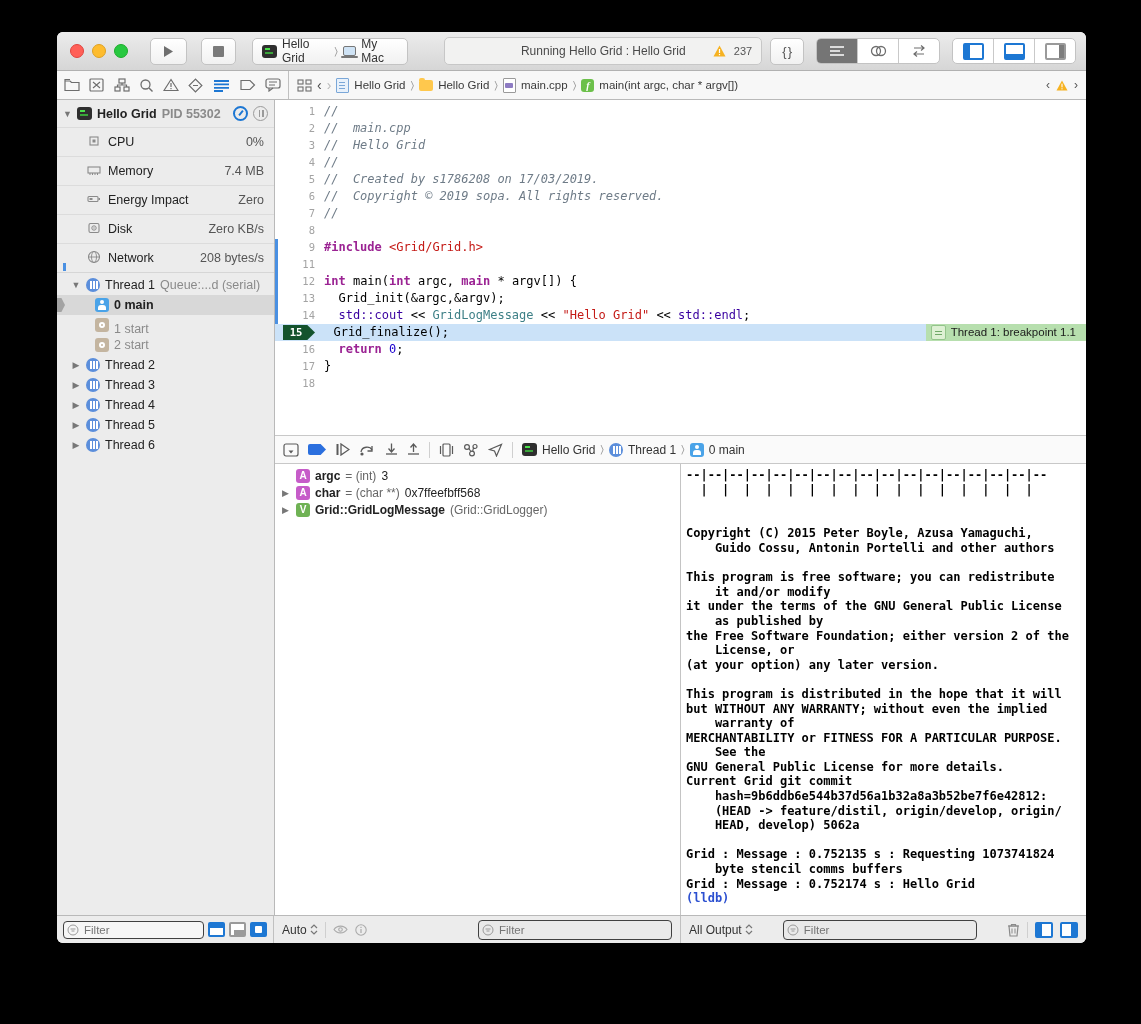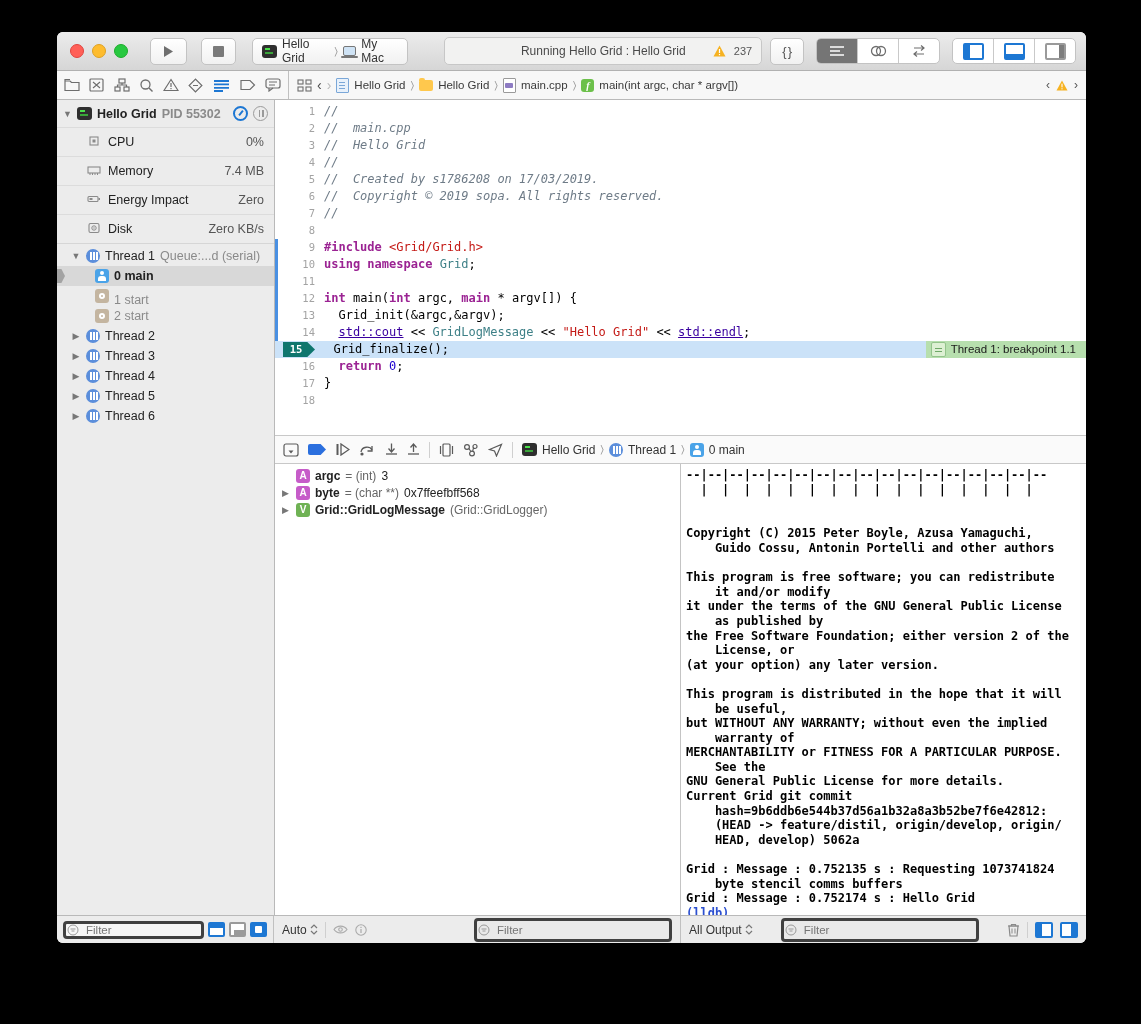--- a/index.html
+++ b/index.html
@@ -51,29 +51,29 @@
   .frame-ind{position:absolute;left:0;top:3px;width:8px;height:14px;background:#a3a3a3;
     clip-path:polygon(0 0,55% 0,100% 50%,55% 100%,0 100%);}
   .editor-col{flex:1;display:flex;flex-direction:column;min-width:0;background:#fff;}
   
   .editor{height:332px;flex:0 0 332px;overflow:hidden;font-family:"DejaVu Sans Mono",monospace;font-size:12px;padding-top:3px;}
   .code-line{height:17px;line-height:17px;display:flex;position:relative;white-space:pre;}
   .code-line .ln{width:40px;flex:0 0 40px;text-align:right;padding-right:9px;color:#a3a3a3;font-size:10.5px;line-height:17px;}
   .code-line .src{flex:1;}
   .code-line.hl{background:#cbe2f8;}
   .chgbar{position:absolute;left:0;top:0;width:3px;height:100%;background:#4a90e2;}
-  .bp-tag{display:inline-block;background:#0f766e;color:#fff;font-size:10.5px;font-weight:bold;width:32px;height:15px;
+  .bp-tag{display:inline-block;background:#14532d;color:#fff;font-size:10.5px;font-weight:bold;width:32px;height:15px;
     line-height:15px;text-align:center;margin-top:1px;clip-path:polygon(0 0,76% 0,100% 50%,76% 100%,0 100%);
     padding-right:6px;box-sizing:border-box;}
   .tok-cm{color:#6e7b87;font-style:italic;}
   .tok-kw{color:#9b2393;font-weight:bold;}
   .tok-str{color:#c41a16;}
   .tok-num{color:#1c00cf;}
   .tok-tp{color:#3e8087;}
-  .tok-std{color:#3900a0;text-decoration:underline;}
+  .tok-std{color:#3900a0;}
   .tok-pl{color:#000;}
   .bp-badge{position:absolute;right:0;top:0;height:17px;background:#b7dfae;display:flex;align-items:center;
     gap:5px;padding:0 10px 0 5px;font-family:"Liberation Sans",sans-serif;font-size:11.5px;color:#1a1a1a;}
   .bp-badge .ic{width:13px;height:13px;background:#ddf0d3;border:1px solid #93c48b;border-radius:2px;
     display:flex;flex-direction:column;justify-content:center;gap:2px;align-items:center;}
   .bp-badge .ic i{display:block;width:7px;height:1px;background:#6fa868;}
   
   .debugbar{height:27px;flex:0 0 27px;border-top:1px solid #c8c8c8;border-bottom:1px solid #c8c8c8;background:#fafafa;
     display:flex;align-items:center;padding:0 8px;gap:9px;font-size:12px;color:#333;}
   .dbsep{width:1px;height:16px;background:#cfcfcf;}
@@ -90,21 +90,21 @@
   .console{flex:1;overflow:hidden;padding:4px 0 0 5px;font-family:"DejaVu Sans Mono",monospace;
     font-size:12px;font-weight:bold;line-height:14.6px;color:#000;}
   .console .cline{white-space:pre;}
   .console .prompt{color:#2b4fd0;}
   
   .bottombar{height:27px;flex:0 0 27px;border-top:1px solid #b9b9b9;background:#ececec;display:flex;align-items:center;}
   .bb-side{width:217px;flex:0 0 217px;display:flex;align-items:center;padding:0 6px;gap:4px;border-right:1px solid #c0c0c0;height:100%;box-sizing:border-box;}
   .bb-mid{width:406px;flex:0 0 406px;display:flex;align-items:center;padding:0 8px;gap:7px;height:100%;box-sizing:border-box;}
   .bb-right{flex:1;display:flex;align-items:center;padding:0 8px;gap:7px;height:100%;box-sizing:border-box;border-left:1px solid #c0c0c0;}
   .filterwrap{position:relative;display:flex;align-items:center;}
-  .filter{height:18px;border:3px solid #404040;border-radius:4px;background:#f6f6f6;font-size:11.5px;color:#333;
+  .filter{height:18px;border:1px solid #404040;border-radius:4px;background:#f6f6f6;font-size:11.5px;color:#333;
     padding:0 4px 0 20px;outline:none;font-family:"Liberation Sans",sans-serif;}
   .filterwrap svg{position:absolute;left:4px;}
   .dropdown{display:flex;align-items:center;gap:3px;font-size:12px;color:#333;}
   .sqicon{width:17px;height:13px;border:2px solid #1d77d3;border-radius:2px;position:relative;background:#fff;}
   .sqicon.gray{border-color:#9a9a9a;}
   .sqicon .fillL{position:absolute;left:0;top:0;bottom:0;width:5px;background:#1d77d3;}
   .sqicon .fillR{position:absolute;right:0;top:0;bottom:0;width:5px;background:#1d77d3;}
   .sqicon .fillT{position:absolute;left:0;top:0;right:0;height:4px;background:#1d77d3;}
   .sqicon .fillB{position:absolute;left:3px;bottom:0;right:0;height:5px;background:#9a9a9a;}
   .sqicon.solid{background:#1d77d3;}
@@ -373,20 +373,30 @@
           </div>
           <div class="gaugerow">
             <span><svg width="14" height="14" viewBox="0 0 14 14">
                 <rect x="2" y="2.5" width="10" height="9" rx="1.5" fill="none" stroke="#8a8a8a" stroke-width="1.1"></rect>
                 <circle cx="7" cy="7" r="2.2" fill="none" stroke="#8a8a8a" stroke-width="1"></circle>
                 <circle cx="7" cy="7" r="0.7" fill="#8a8a8a"></circle>
               </svg></span>
             <span class="glabel">Disk</span>
             <span class="gval">Zero KB/s</span>
           </div>
+          <div class="gaugerow">
+            <span><svg width="14" height="14" viewBox="0 0 14 14">
+                <circle cx="7" cy="7" r="5.5" fill="none" stroke="#8a8a8a" stroke-width="1.1"></circle>
+                <ellipse cx="7" cy="7" rx="2.5" ry="5.5" fill="none" stroke="#8a8a8a" stroke-width="0.9"></ellipse>
+                <line x1="1.5" y1="7" x2="12.5" y2="7" stroke="#8a8a8a" stroke-width="0.9"></line>
+              </svg></span>
+            <span class="glabel">Network</span>
+            <span class="gval">208 bytes/s</span>
+            <div class="minibar"></div>
+          </div>
         </div>
       <div class="threads">
         <div class="trow">
           <span class="disc">▼</span>
           <div class="threadicon">
               <i></i>
               <u></u>
               <b></b>
             </div>
           <span>Thread 1</span>
@@ -468,21 +478,20 @@
       <div class="editor" id="editor">
           <div class="code-line"><span class="ln">1</span><span class="src"><span class="tok-cm">//</span></span></div>
           <div class="code-line"><span class="ln">2</span><span class="src"><span class="tok-cm">//  main.cpp</span></span></div>
           <div class="code-line"><span class="ln">3</span><span class="src"><span class="tok-cm">//  Hello Grid</span></span></div>
           <div class="code-line"><span class="ln">4</span><span class="src"><span class="tok-cm">//</span></span></div>
           <div class="code-line"><span class="ln">5</span><span class="src"><span class="tok-cm">//  Created by s1786208 on 17/03/2019.</span></span></div>
           <div class="code-line"><span class="ln">6</span><span class="src"><span class="tok-cm">//  Copyright © 2019 sopa. All rights reserved.</span></span></div>
           <div class="code-line"><span class="ln">7</span><span class="src"><span class="tok-cm">//</span></span></div>
           <div class="code-line"><span class="ln">8</span><span class="src"></span></div>
           <div class="code-line"><div class="chgbar"></div><span class="ln">9</span><span class="src"><span class="tok-kw">#include</span><span class="tok-pl"> </span><span class="tok-str">&lt;Grid/Grid.h&gt;</span></span></div>
-          <div class="code-line"><div class="chgbar"></div><span class="ln">10</span><span class="src"><span class="tok-kw">using</span><span class="tok-pl"> </span><span class="tok-kw">namespace</span><span class="tok-pl"> </span><span class="tok-tp">Grid</span><span class="tok-pl">;</span></span></div>
           <div class="code-line"><div class="chgbar"></div><span class="ln">11</span><span class="src"></span></div>
           <div class="code-line"><div class="chgbar"></div><span class="ln">12</span><span class="src"><span class="tok-kw">int</span><span class="tok-pl"> main(</span><span class="tok-kw">int</span><span class="tok-pl"> argc, </span><span class="tok-kw">main</span><span class="tok-pl"> * argv[]) {</span></span></div>
           <div class="code-line"><div class="chgbar"></div><span class="ln">13</span><span class="src"><span class="tok-pl">  Grid_init(&amp;argc,&amp;argv);</span></span></div>
           <div class="code-line"><div class="chgbar"></div><span class="ln">14</span><span class="src"><span class="tok-pl">  </span><span class="tok-std">std::cout</span><span class="tok-pl"> &lt;&lt; </span><span class="tok-tp">GridLogMessage</span><span class="tok-pl"> &lt;&lt; </span><span class="tok-str">"Hello Grid"</span><span class="tok-pl"> &lt;&lt; </span><span class="tok-std">std::endl</span><span class="tok-pl">;</span></span></div>
           <div class="code-line hl"><span class="ln" style="padding-right: 4px;"><span class="bp-tag">15</span></span><span class="src"><span class="tok-pl">  Grid_finalize();</span></span><span class="bp-badge"><span class="ic"><i></i><i></i></span><span>Thread 1: breakpoint 1.1</span></span></div>
           <div class="code-line"><span class="ln">16</span><span class="src"><span class="tok-pl">  </span><span class="tok-kw">return</span><span class="tok-pl"> </span><span class="tok-num">0</span><span class="tok-pl">;</span></span></div>
           <div class="code-line"><span class="ln">17</span><span class="src"><span class="tok-pl">}</span></span></div>
           <div class="code-line"><span class="ln">18</span><span class="src"></span></div>
         </div>
 
@@ -552,21 +561,21 @@
             <div class="varrow">
               <span class="disc"></span>
               <span class="vbadge" style="background: rgb(198, 92, 201);">A</span>
               <span class="vname">argc</span>
               <span class="vtype">= (int)</span>
               <span>3</span>
             </div>
             <div class="varrow">
               <span class="disc">▶</span>
               <span class="vbadge" style="background: rgb(198, 92, 201);">A</span>
-              <span class="vname">byte</span>
+              <span class="vname">char</span>
               <span class="vtype">= (char **)</span>
               <span>0x7ffeefbff568</span>
             </div>
             <div class="varrow">
               <span class="disc">▶</span>
               <span class="vbadge" style="background: rgb(111, 178, 84);">V</span>
               <span class="vname">Grid::GridLogMessage</span>
               <span class="vtype">(Grid::GridLogger)</span>
             </div>
           </div>
@@ -580,21 +589,20 @@
             <div class="cline"> </div>
             <div class="cline">This program is free software; you can redistribute</div>
             <div class="cline">    it and/or modify</div>
             <div class="cline">it under the terms of the GNU General Public License</div>
             <div class="cline">    as published by</div>
             <div class="cline">the Free Software Foundation; either version 2 of the</div>
             <div class="cline">    License, or</div>
             <div class="cline">(at your option) any later version.</div>
             <div class="cline"> </div>
             <div class="cline">This program is distributed in the hope that it will</div>
-            <div class="cline">    be useful,</div>
             <div class="cline">but WITHOUT ANY WARRANTY; without even the implied</div>
             <div class="cline">    warranty of</div>
             <div class="cline">MERCHANTABILITY or FITNESS FOR A PARTICULAR PURPOSE.</div>
             <div class="cline">    See the</div>
             <div class="cline">GNU General Public License for more details.</div>
             <div class="cline">Current Grid git commit</div>
             <div class="cline">    hash=9b6ddb6e544b37d56a1b32a8a3b52be7f6e42812:</div>
             <div class="cline">    (HEAD -&gt; feature/distil, origin/develop, origin/</div>
             <div class="cline">    HEAD, develop) 5062a</div>
             <div class="cline"> </div>

